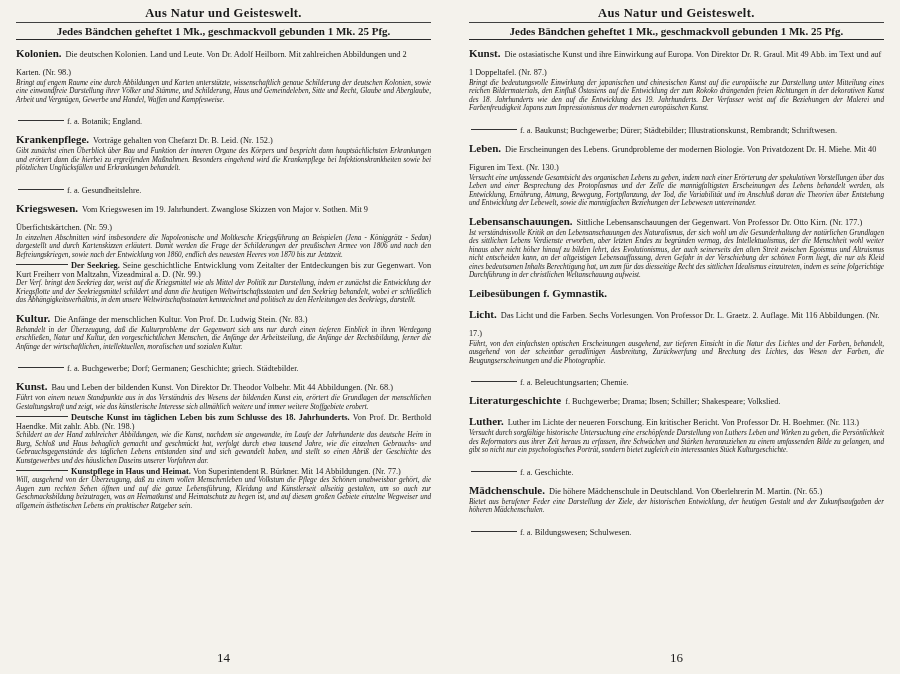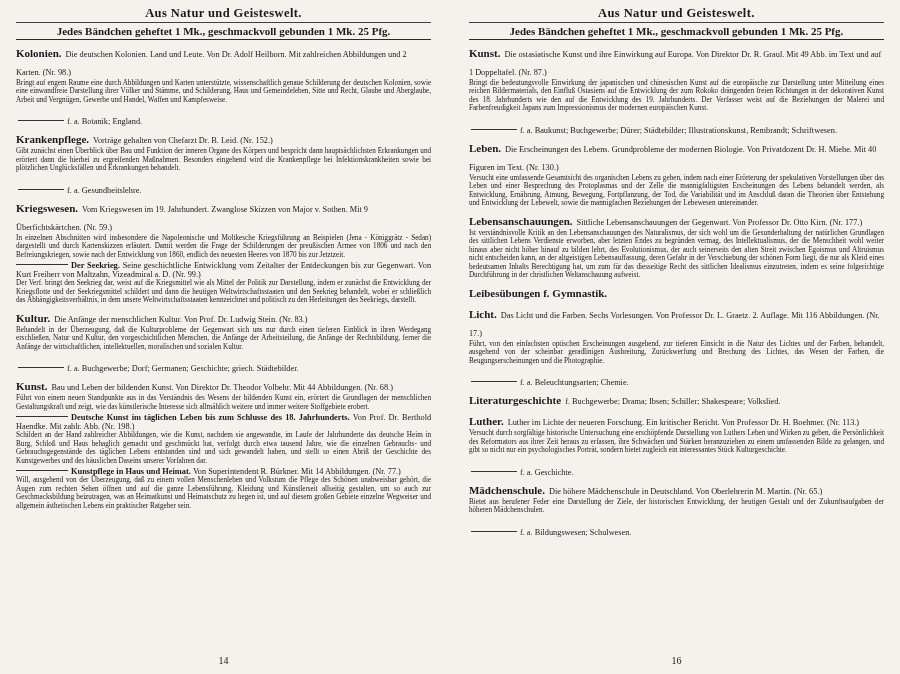--- a/index.html
+++ b/index.html
@@ -48,20 +48,21 @@
   .entry .title{
     font-weight:bold;
     font-size:11px;
   }
   .entry .body{
     font-size:7.2px;
     line-height:1.18;
     text-align:justify;
     margin-top:0px;
     hyphens:auto;
+    font-style:italic;
   }
   .entry .desc{
     font-size:8.3px;
     display:inline;
   }
   .rule-entry{
     font-size:8.3px;
     margin:13px 0 3px 0;
     padding-left:2px;
   }
@@ -83,21 +84,21 @@
     border-top:1px solid #333;
     vertical-align:3px;
     margin-right:3px;
   }
   .sub-entry .subtitle{font-weight:bold;}
   .pagenum{
     position:absolute;
     bottom:4px;
     left:0;right:0;
     text-align:center;
-    font-size:10px;
+    font-size:13px;
   }
 </style>
 </head>
 <body>
 
 <div class="page">
 
   <div class="col left">
     <div class="colhead">Aus Natur und Geisteswelt.</div>
     <div class="subhead">Jedes Bändchen geheftet 1 Mk., geschmackvoll gebunden 1 Mk. 25 Pfg.</div>

